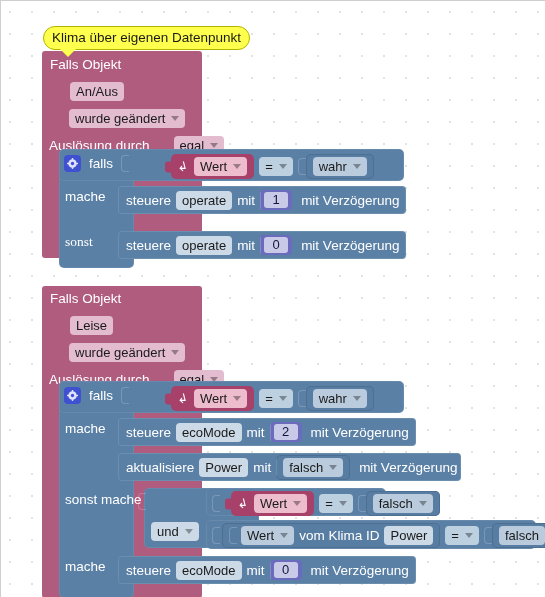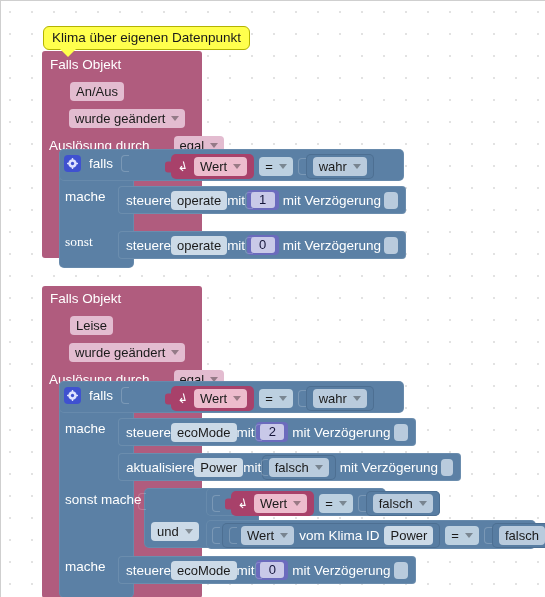--- a/index.html
+++ b/index.html
@@ -29,21 +29,21 @@
     border-radius:3px;
   }
   .steel{background:#5b80a5;}
   .crimson{background:#a8416a;}
 
   
   .comment{
     position:absolute;
     background:#ffff4d;
     border:1px solid #b3b300;
-    border-radius:6px;
+    border-radius:12px;
     padding:3px 8px 4px 8px;
     font-size:13.5px;
     color:#1a1a1a;
     white-space:nowrap;
     z-index:40;
   }
   .comment:after{
     content:"";position:absolute;left:16px;bottom:-8px;
     border-left:8px solid transparent;
     border-right:8px solid transparent;
@@ -122,21 +122,21 @@
     transform:scaleX(-1);
   }
   .gear{
     width:17px;height:17px;border-radius:4px;background:#3f51d0;
     display:inline-flex;align-items:center;justify-content:center;
     vertical-align:middle;
   }
   .gear svg{display:block;}
   .stmt{
     position:absolute;background:#5b80a5;border-radius:4px;
-    display:flex;align-items:center;
+    display:flex;align-items:center;gap:5px;
     padding:4px 8px;box-sizing:border-box;
     box-shadow:inset 0 0 0 1px rgba(255,255,255,.10);
   }
   .cblock{
     position:absolute;background:#5b80a5;border-radius:5px;
     box-shadow:inset 0 0 0 1px rgba(255,255,255,.08);
   }
 </style>
 </head>
 <body>

